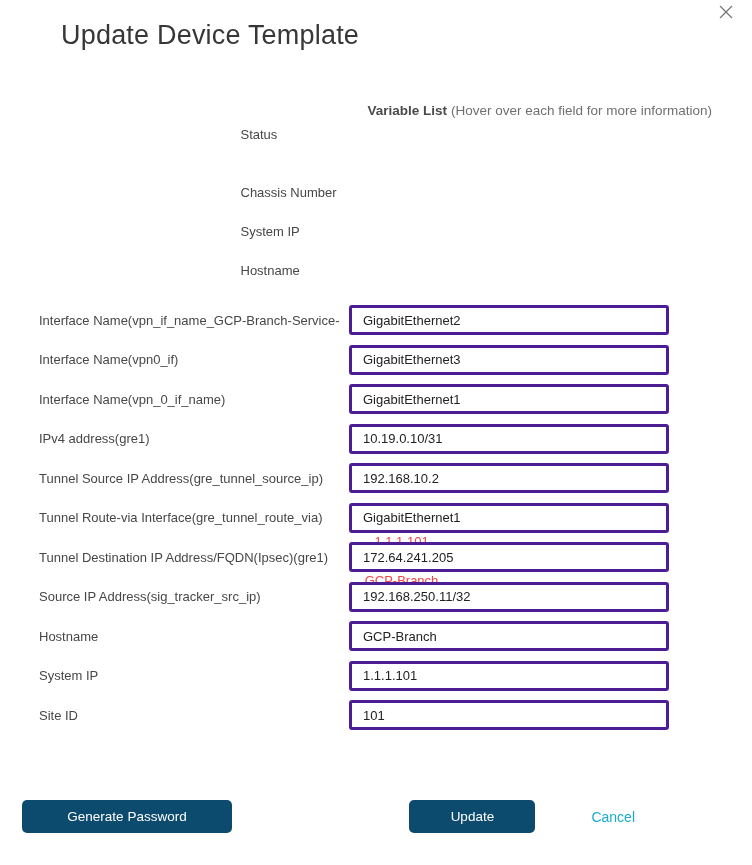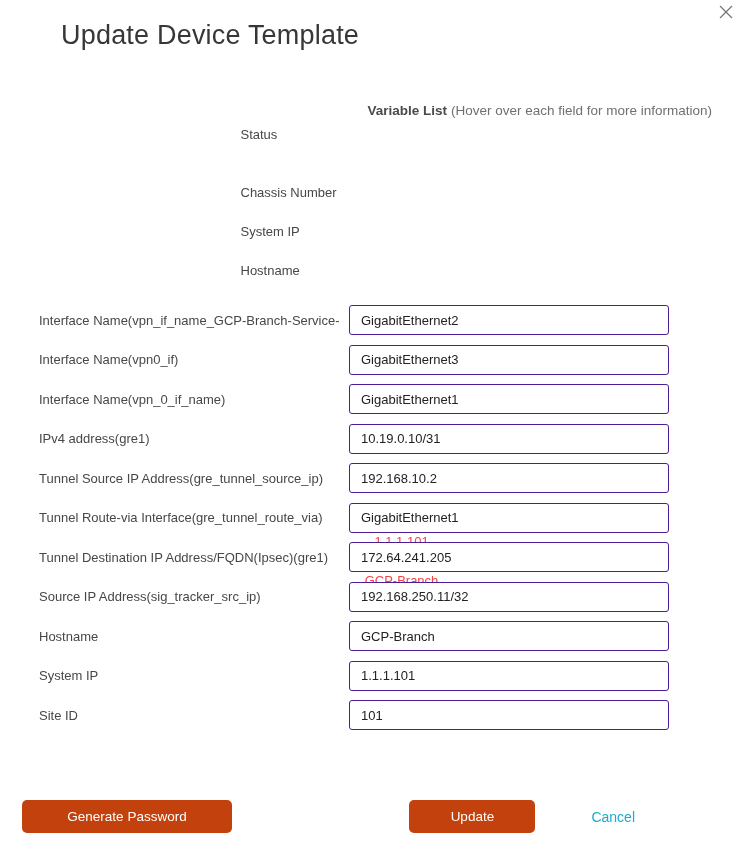--- a/index.html
+++ b/index.html
@@ -52,41 +52,41 @@
     white-space: nowrap;
     overflow: hidden;
   }
   .field-value {
     padding-left: 12px;
     font-size: 13px;
     color: #ef4444;
   }
   .field-input {
     width: 320px; height: 30px;
-    border: 1px solid #4c1d95;
+    border: 3px solid #4c1d95;
     border-radius: 3px;
     padding: 0 8px 0 11px;
     font-family: "Liberation Sans", sans-serif;
     font-size: 13px;
     color: #222;
     outline: none;
     background: #fff;
   }
   .footer {
     position: absolute;
     left: 0; right: 0;
     top: 800px;
     display: flex;
     align-items: center;
   }
   .btn {
     height: 33px;
     border: none;
     border-radius: 5px;
-    background: #c2410c;
+    background: #0c4a6e;
     color: #fff;
     font-family: "Liberation Sans", sans-serif;
     font-size: 13.5px;
     cursor: pointer;
   }
   .btn-generate { margin-left: 22px; width: 210px; }
   .btn-update { width: 126px; }
   .flex-gap { flex: 1; }
   .cancel-link {
     margin-left: 56px;

